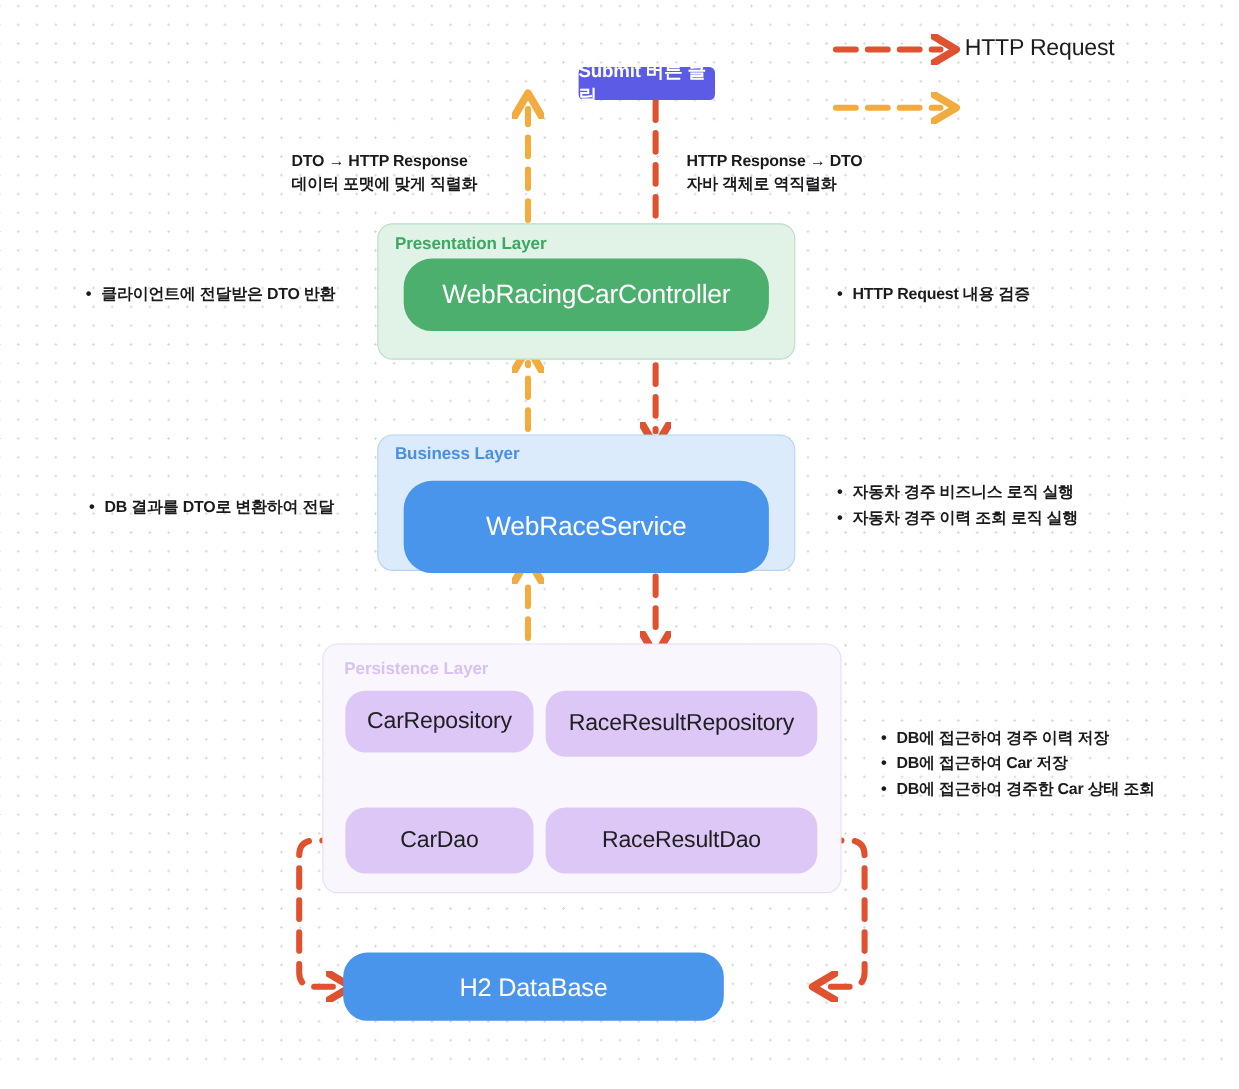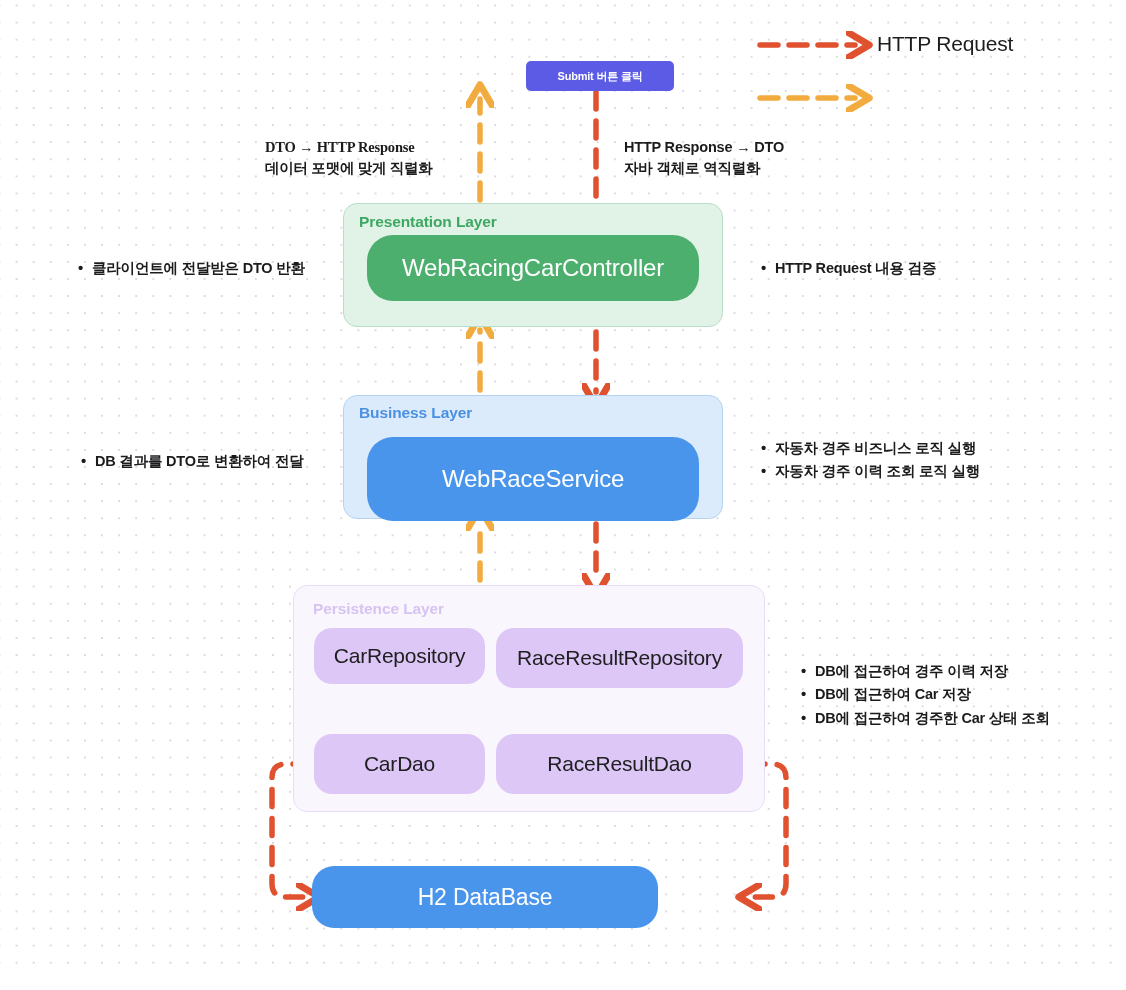--- a/index.html
+++ b/index.html
@@ -117,26 +117,26 @@
 
   
   #database-node {
     left: 312px; top: 866px; width: 346px; height: 62px;
     background: #4a95ec; border-radius: 22px; font-size: 23px;
   }
 
   
   #submit-button {
     position: absolute;
-    left: 526px; top: 61px; width: 148px; height: 30px;
+    left: 526px; top: 61px; width: 124px; height: 30px;
     background: #5b5be6;
     border-radius: 5px;
     display: flex; align-items: center; justify-content: center;
     color: #ffffff;
-    font-size: 11px;
+    font-size: 17px;
     font-weight: bold;
     letter-spacing: -0.2px;
   }
 
   
   .legend-row {
     position: absolute;
     display: flex;
     align-items: center;
   }
@@ -152,21 +152,21 @@
   
   .flow-label {
     position: absolute;
     font-size: 14.5px;
     font-weight: bold;
     color: #1b1b1d;
     line-height: 1.42;
     letter-spacing: -0.2px;
     white-space: nowrap;
   }
-  #flow-label-left  { left: 265px; top: 137px; font-family: Liberation Serif, serif; }
+  #flow-label-left  { left: 265px; top: 137px; }
   #flow-label-right { left: 624px; top: 137px; }
 
   
   .note-list {
     position: absolute;
     margin: 0;
     padding: 0;
     list-style: none;
     font-size: 14.5px;
     font-weight: bold;

